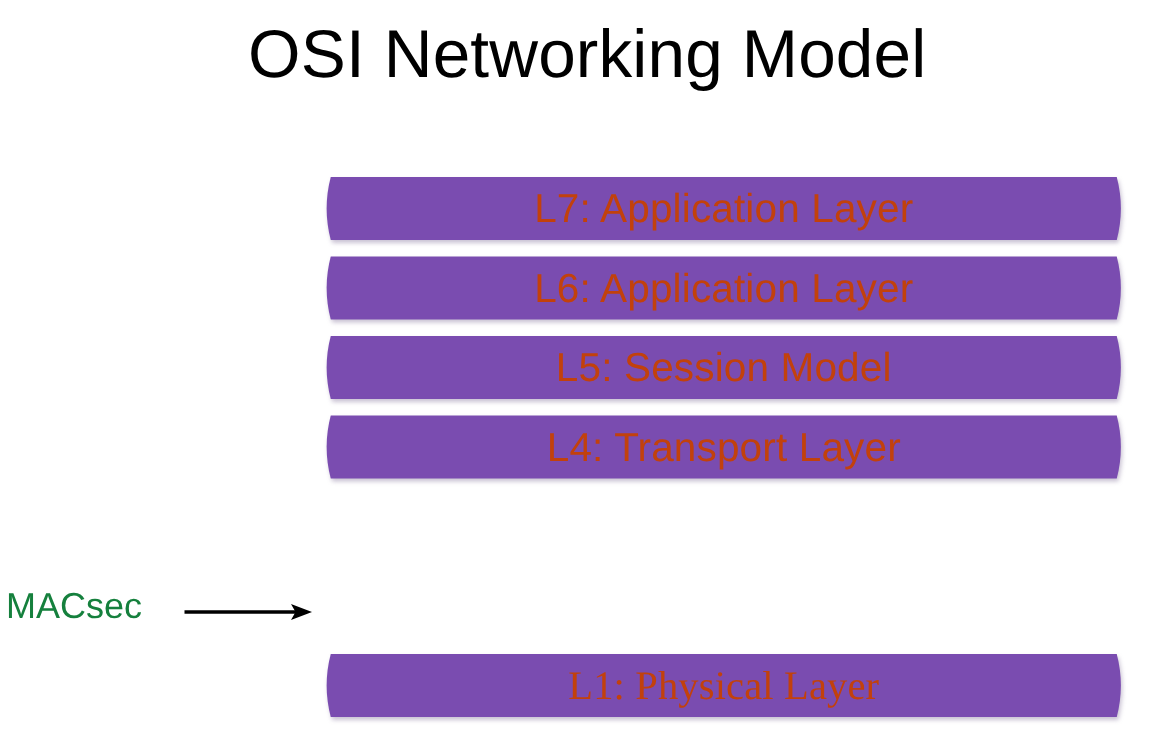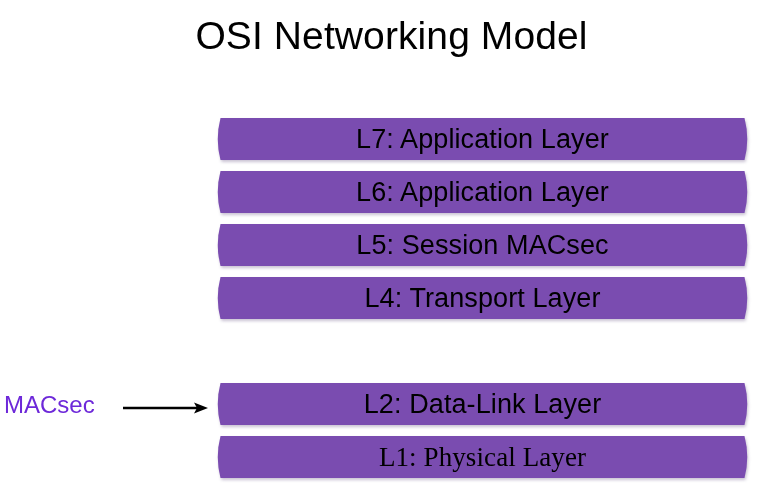--- a/index.html
+++ b/index.html
@@ -15,21 +15,21 @@
     font-family: "Liberation Sans", sans-serif;
     -webkit-font-smoothing: antialiased;
   }
 
   #diagram-title {
     position: absolute;
     left: 0;
     top: 13px;
     width: 783px;
     text-align: center;
-    font-size: 39px;
+    font-size: 45px;
     line-height: 46px;
     color: #000000;
     letter-spacing: 0.1px;
     white-space: nowrap;
   }
 
   
   #osi-stack {
     position: absolute;
     left: 215px;
@@ -58,21 +58,21 @@
     position: absolute;
     left: 0;
     top: 0;
     width: 100%;
     height: 48px;
     display: flex;
     align-items: center;
     justify-content: center;
     font-size: 27px;
     line-height: 30px;
-    color: #000000;
+    color: #c2410c;
     letter-spacing: 0.1px;
     white-space: nowrap;
     padding-bottom: 1px;
     box-sizing: border-box;
   }
 
   
   #macsec-annotation {
     position: absolute;
     left: 0px;
@@ -80,21 +80,21 @@
     width: 215px;
     height: 40px;
   }
 
   #macsec-label {
     position: absolute;
     left: 4px;
     top: 0px;
     font-size: 24px;
     line-height: 32px;
-    color: #6d28d9;
+    color: #15803d;
     white-space: nowrap;
   }
 
   #macsec-arrow {
     position: absolute;
     left: 122px;
     top: 8px;
     width: 90px;
     height: 22px;
     display: block;
@@ -119,37 +119,31 @@
     <svg class="layer-shape" viewBox="0 0 535 48" preserveAspectRatio="none">
       <path d="M5.5,3 Q0,24 5.5,45 L529.5,45 Q535,24 529.5,3 Z" fill="#7A4CB0"></path>
     </svg>
     <div class="layer-label">L6: Application Layer</div>
   </div>
 
   <div class="layer-bar" style="top:106px;">
     <svg class="layer-shape" viewBox="0 0 535 48" preserveAspectRatio="none">
       <path d="M5.5,3 Q0,24 5.5,45 L529.5,45 Q535,24 529.5,3 Z" fill="#7A4CB0"></path>
     </svg>
-    <div class="layer-label">L5: Session MACsec</div>
+    <div class="layer-label">L5: Session Model</div>
   </div>
 
   <div class="layer-bar" style="top:159px;text-align:center;">
     <svg class="layer-shape" viewBox="0 0 535 48" preserveAspectRatio="none">
       <path d="M5.5,3 Q0,24 5.5,45 L529.5,45 Q535,24 529.5,3 Z" fill="#7A4CB0"></path>
     </svg>
     <div class="layer-label">L4: Transport Layer</div>
   </div>
 
 
-  <div class="layer-bar" style="top:265px;">
-    <svg class="layer-shape" viewBox="0 0 535 48" preserveAspectRatio="none">
-      <path d="M5.5,3 Q0,24 5.5,45 L529.5,45 Q535,24 529.5,3 Z" fill="#7A4CB0"></path>
-    </svg>
-    <div class="layer-label">L2: Data-Link Layer</div>
-  </div>
 
   <div class="layer-bar" style="top:318px;font-family:Liberation Serif, serif;">
     <svg class="layer-shape" viewBox="0 0 535 48" preserveAspectRatio="none">
       <path d="M5.5,3 Q0,24 5.5,45 L529.5,45 Q535,24 529.5,3 Z" fill="#7A4CB0"></path>
     </svg>
     <div class="layer-label">L1: Physical Layer</div>
   </div>
 
 </div>
 

